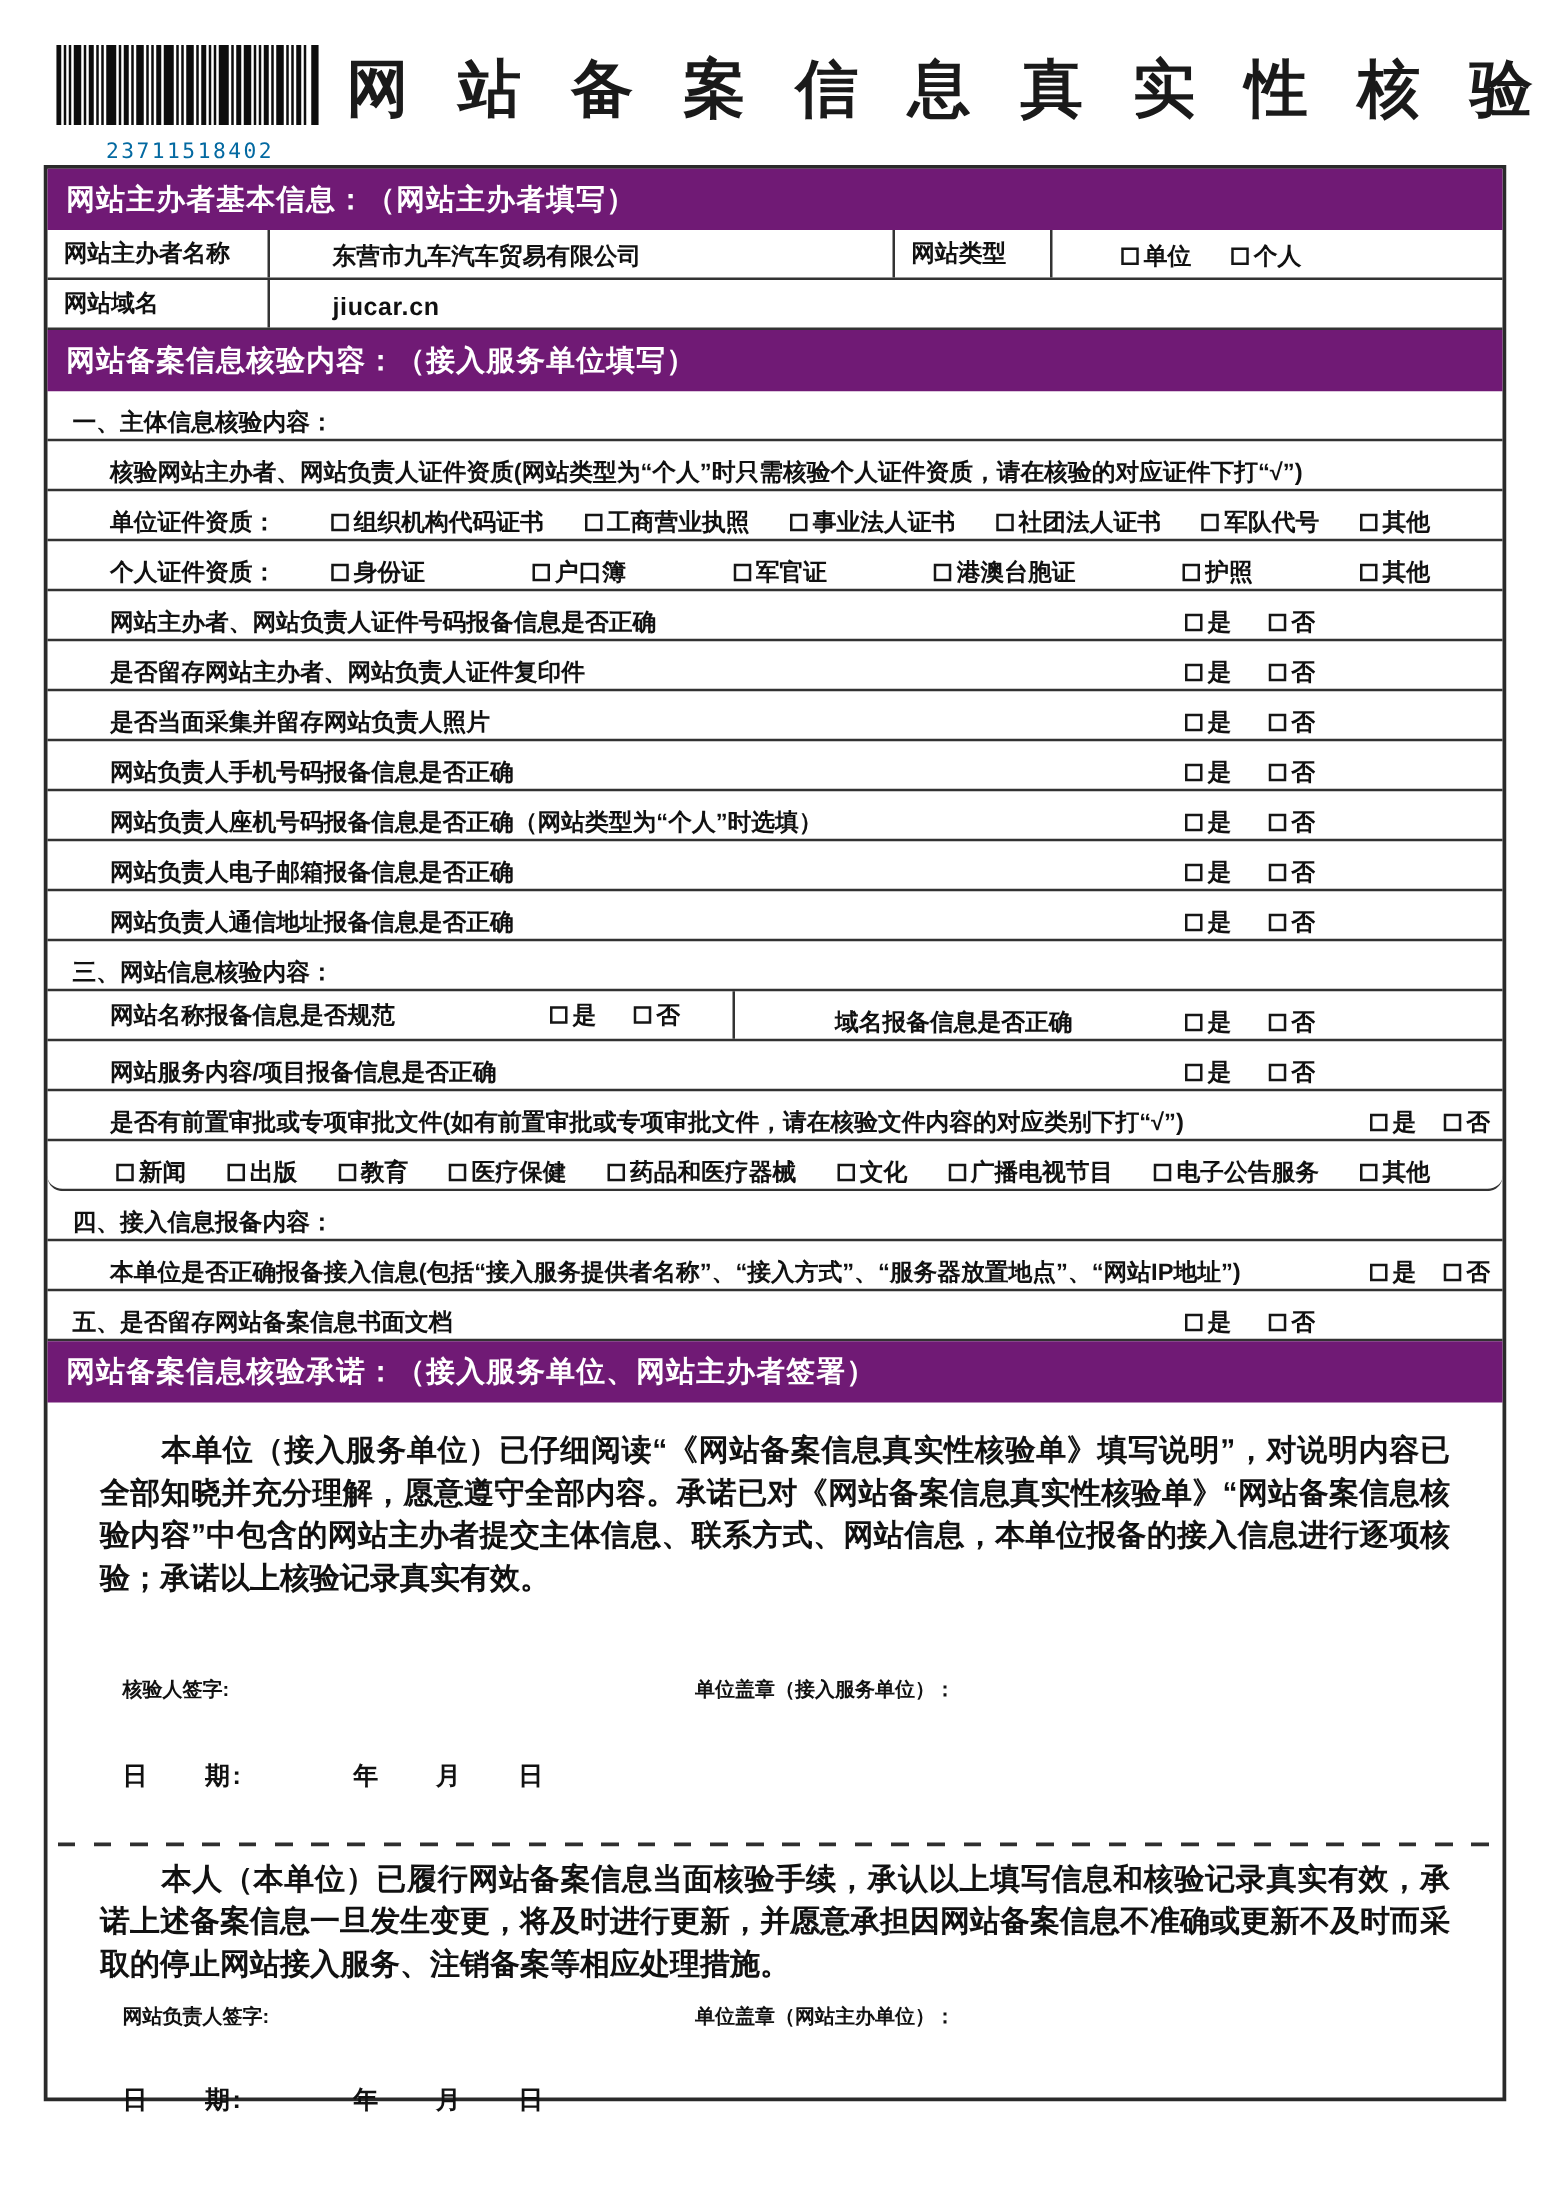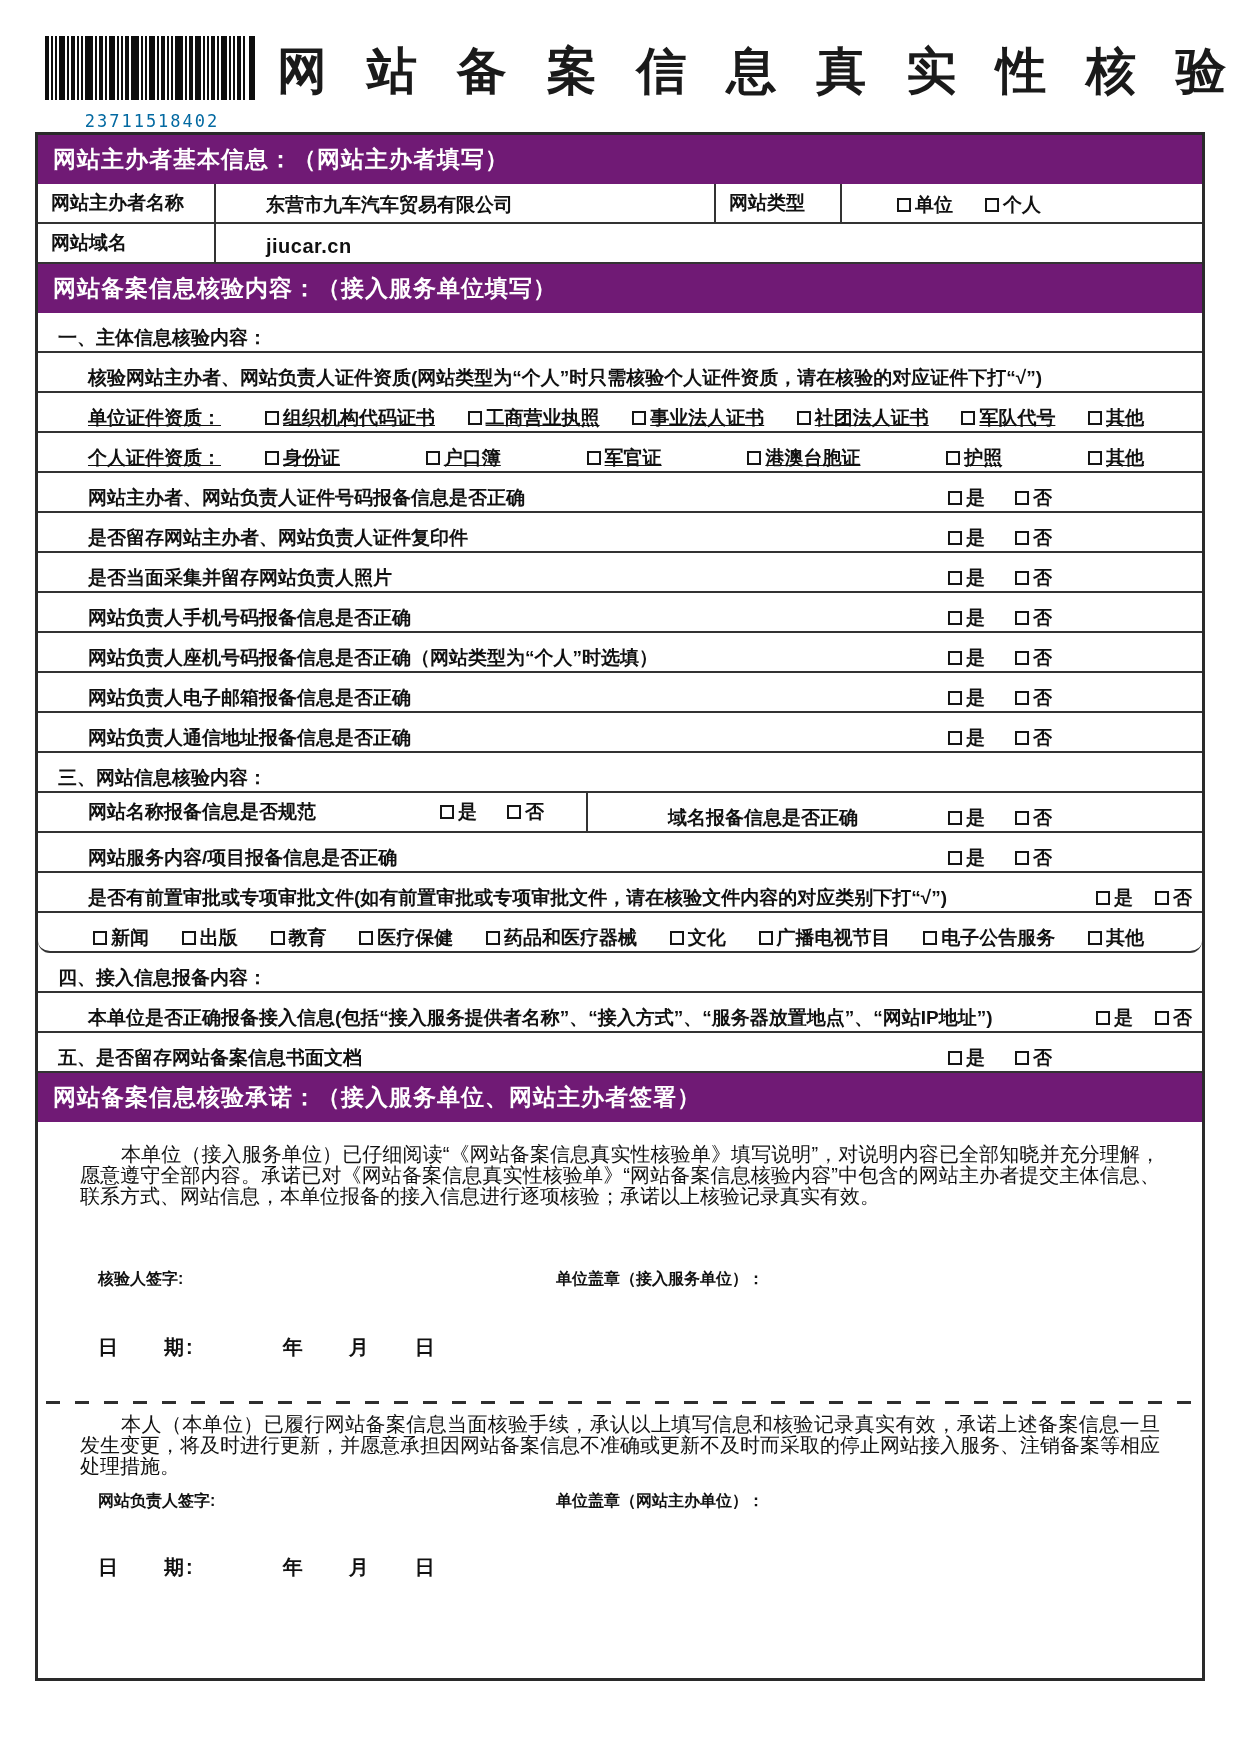--- a/index.html
+++ b/index.html
@@ -43,39 +43,39 @@
   .c-value { flex:1; display:flex; align-items:center; padding:4px 10px; }
   .c-value.domain { font-size:20px; letter-spacing:0.5px; }
   .c-type  { flex:0 0 128px; align-self:stretch; display:flex; align-items:center;
              padding:4px 6px 4px 13px; border-left:2px solid #333; border-right:2px solid #333; }
   .c-opts  { flex:0 0 320px; display:flex; align-items:center; gap:32px; padding:4px 6px 4px 15px; }
 
   
   .part  { padding-left:20px; }
   .q     { padding-left:50px; }
   .note  { padding-left:50px; padding-right:6px; }
-  .certrow { padding-left:50px;text-decoration:underline; }
+  .certrow { padding-left:50px; }
   .certrow .copts { flex:1; display:flex; justify-content:space-between; padding-right:58px; margin-left:4px; }
   .catrow { padding-left:55px;border-radius:12px; }
   .catrow .copts { flex:1; display:flex; justify-content:space-between; padding-right:58px; }
 
   .yn       { margin-left:auto; display:flex; gap:30px; padding-right:150px; }
   .yn-left  { margin-left:auto; display:flex; gap:30px; padding-right:42px; }
   .yn-tight { margin-left:auto; display:flex; gap:22px; padding-right:10px; }
   .opt { display:inline-flex; align-items:center; gap:4px; white-space:nowrap; }
   .cb  { width:14px; height:14px; border:2px solid #161616; display:inline-block; flex:0 0 auto; background:#fff; }
 
   .half-l { flex:0 0 550px; align-self:stretch; display:flex; align-items:center;
             padding-left:50px; border-right:2px solid #333; }
   .half-r { flex:1; display:flex; align-items:center; padding-left:40px; }
 
   
   .promise { height:556px; padding-top:12px; }
-  .para { margin:10px 42px 0 42px; text-indent:2.05em; line-height:21px;
-          font-size:20px; font-weight:normal; text-align:justify; }
+  .para { margin:10px 42px 0 42px; text-indent:2.05em; line-height:34px;
+          font-size:24px; font-weight:bold; text-align:justify; }
   .signrow { display:flex; margin:62px 0 0 60px; font-size:16px; font-weight:bold; }
   .signrow .s1 { width:458px; }
   .daterow { margin:44px 0 0 60px; font-size:20px; font-weight:bold; letter-spacing:2px; }
   .dashline { height:3px; margin:40px 8px 0 8px;
               background:repeating-linear-gradient(90deg,#2f2f2f 0 14px,transparent 14px 29px); }
   .signrow.second { margin-top:14px; }
   .daterow.second { margin-top:42px; }
 </style>
 </head>
 <body>

